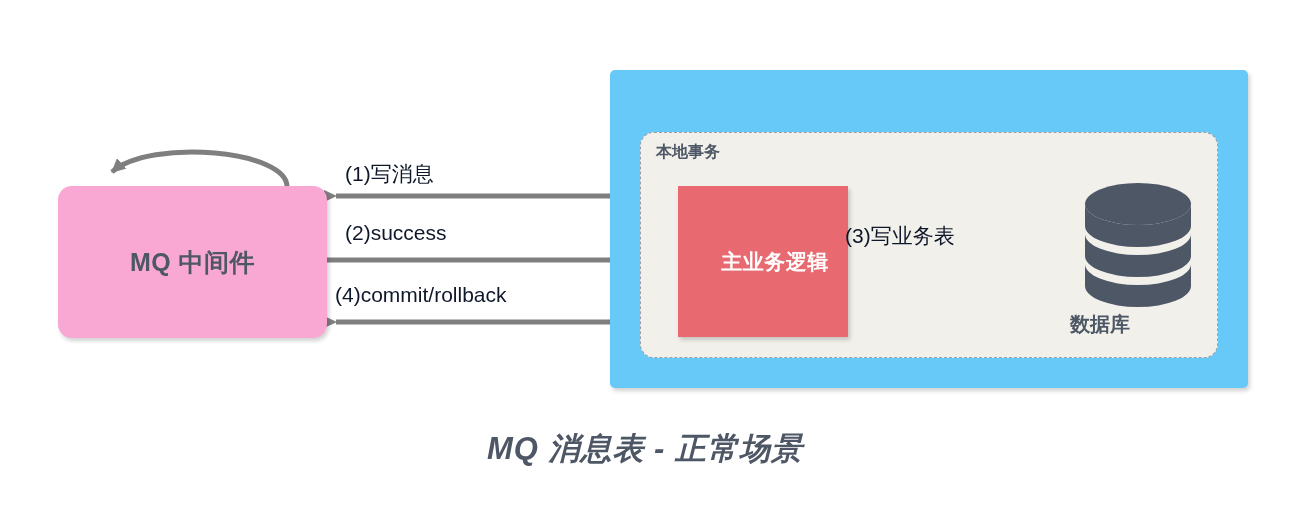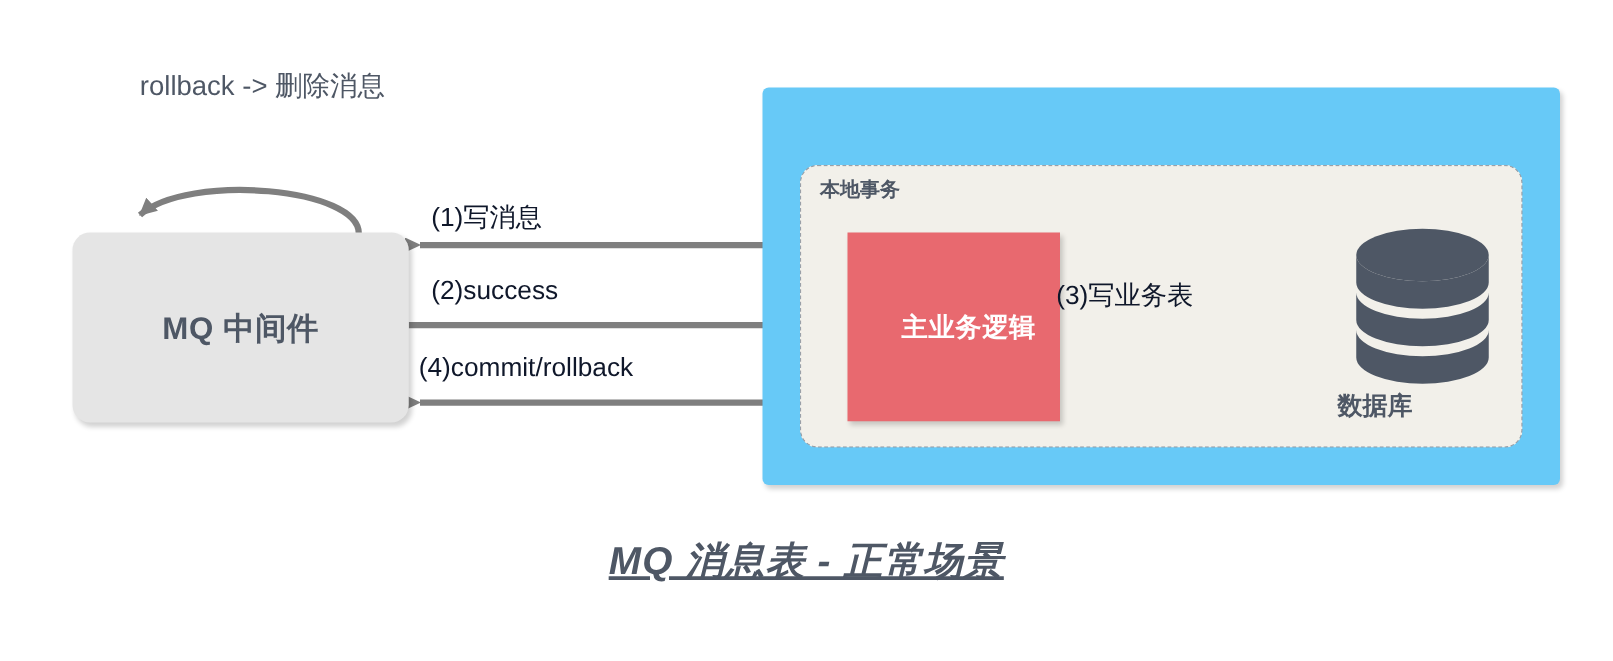--- a/index.html
+++ b/index.html
@@ -35,21 +35,21 @@
     white-space: nowrap;
   }
   .annot div { white-space: nowrap; }
 
   
   .mq-box {
     left: 58px;
     top: 186px;
     width: 269px;
     height: 152px;
-    background: #e5e5e5;
+    background: #f9a8d4;
     border-radius: 14px;
     box-shadow: 2px 3px 4px rgba(0,0,0,0.18);
     display: flex;
     align-items: center;
     justify-content: center;
   }
   .mq-label {
     font-size: 25px;
     font-weight: bold;
     color: #4e5765;
@@ -146,21 +146,20 @@
   .caption {
     left: 0;
     top: 428px;
     width: 1290px;
     text-align: center;
     font-size: 31px;
     font-weight: bold;
     font-style: italic;
     color: #4e5765;
     letter-spacing: 1px;
-    text-decoration: underline;
   }
 </style>
 </head>
 <body>
 
 <svg id="diagram" viewBox="0 0 1290 529" width="1290" height="529" xmlns="http://www.w3.org/2000/svg">
   <defs>
     <marker id="arrow-filled-left" markerWidth="14" markerHeight="12" refX="1" refY="6" orient="auto" markerUnits="userSpaceOnUse">
       <path d="M13,0 L0,6 L13,12 Z" fill="#7f7f7f"></path>
     </marker>
@@ -180,21 +179,20 @@
   <line x1="327" y1="260" x2="672" y2="260" stroke="#7f7f7f" stroke-width="5" marker-end="url(#arrow-hollow-right)"></line>
 
   <line x1="857" y1="262" x2="1074" y2="262" stroke="#7f7f7f" stroke-width="5" marker-end="url(#arrow-filled-right)"></line>
 
   <line x1="678" y1="322" x2="336" y2="322" stroke="#7f7f7f" stroke-width="5" marker-end="url(#arrow-filled-left)"></line>
 
   <path d="M 287,188 C 290,150 150,138 112,172" fill="none" stroke="#7f7f7f" stroke-width="5" marker-end="url(#arrow-loop)"></path>
 </svg>
 
 <div class="abs annot">
-  <div>rollback -&gt; 删除消息</div>
 </div>
 
 <div class="abs mq-box">
   <span class="mq-label">MQ 中间件</span>
 </div>
 
 <div class="abs blue-panel">
   <div class="blue-title">事务被动方</div>
 </div>
 

